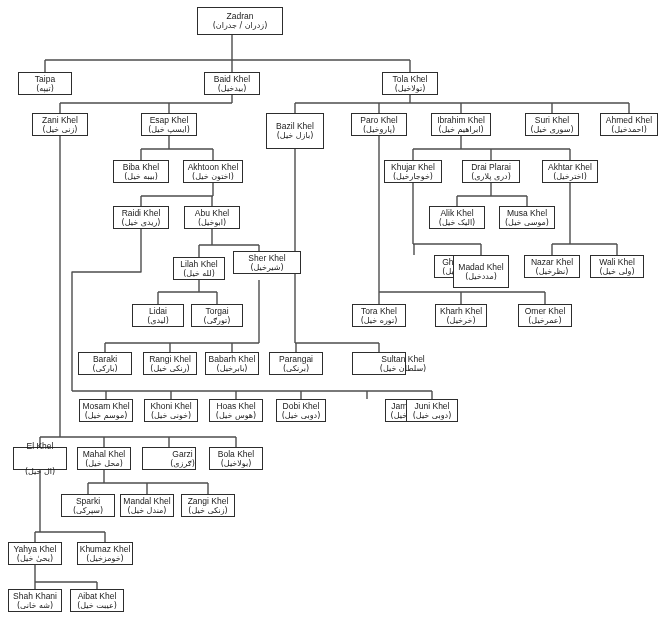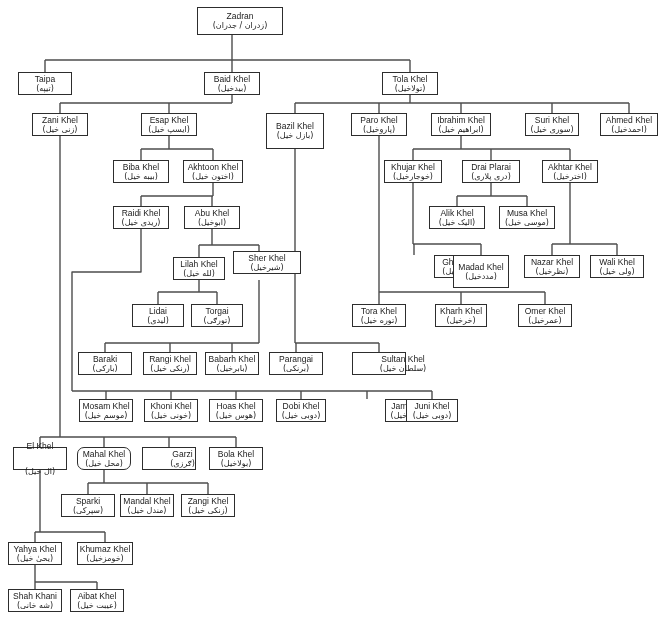--- a/index.html
+++ b/index.html
@@ -213,21 +213,21 @@
         <span class="native">(جمکی خيل)</span>
       </div>
       <div class="node" style="left: 406px; top: 399px; width: 52px; height: 23px; border-color: rgb(45, 45, 45);">
         <span class="en">Juni Khel</span>
         <span class="native">(دوبی خيل)</span>
       </div>
       <div class="node" style="left: 13px; top: 447px; width: 54px; height: 23px; border-color: rgb(45, 45, 45); gap: 16px;">
         <span class="en">El Khel</span>
         <span class="native">(ال خيل)</span>
       </div>
-      <div class="node" style="left: 77px; top: 447px; width: 54px; height: 23px; border-color: rgb(45, 45, 45); border-radius: 7px;">
+      <div class="node" style="left: 77px; top: 447px; width: 54px; height: 23px; border-color: rgb(45, 45, 45);">
         <span class="en">Mahal Khel</span>
         <span class="native">(محل خيل)</span>
       </div>
       <div class="node" style="left: 142px; top: 447px; width: 54px; height: 23px; border-color: rgb(45, 45, 45); padding-left: 27px;">
         <span class="en">Garzi</span>
         <span class="native">(ګرزی)</span>
       </div>
       <div class="node" style="left: 209px; top: 447px; width: 54px; height: 23px; border-color: rgb(45, 45, 45);">
         <span class="en">Bola Khel</span>
         <span class="native">(بولاخيل)</span>

